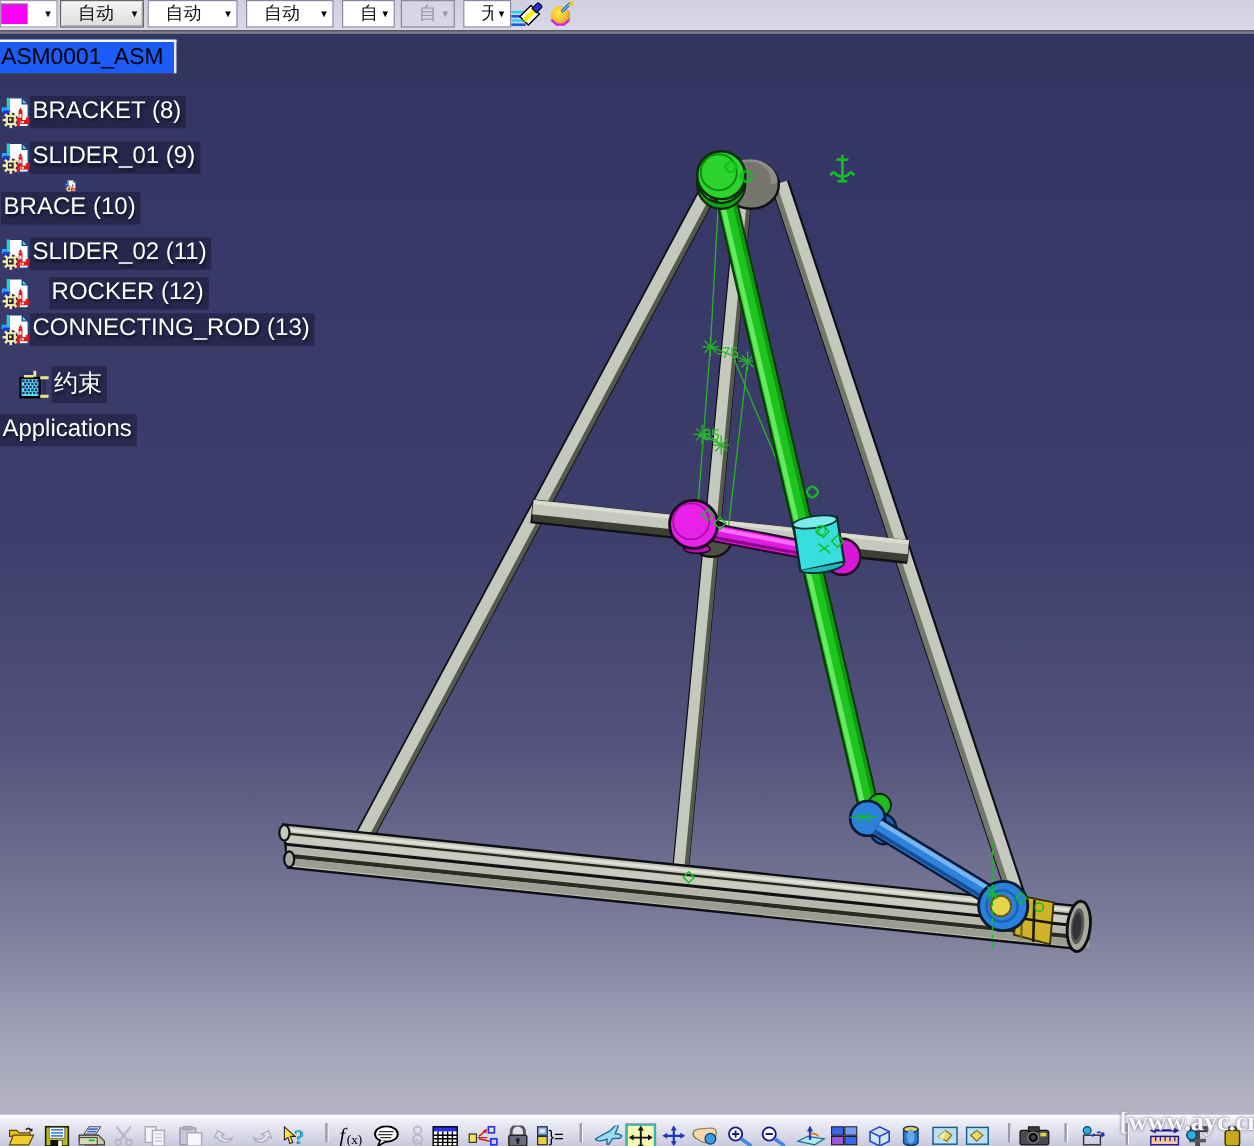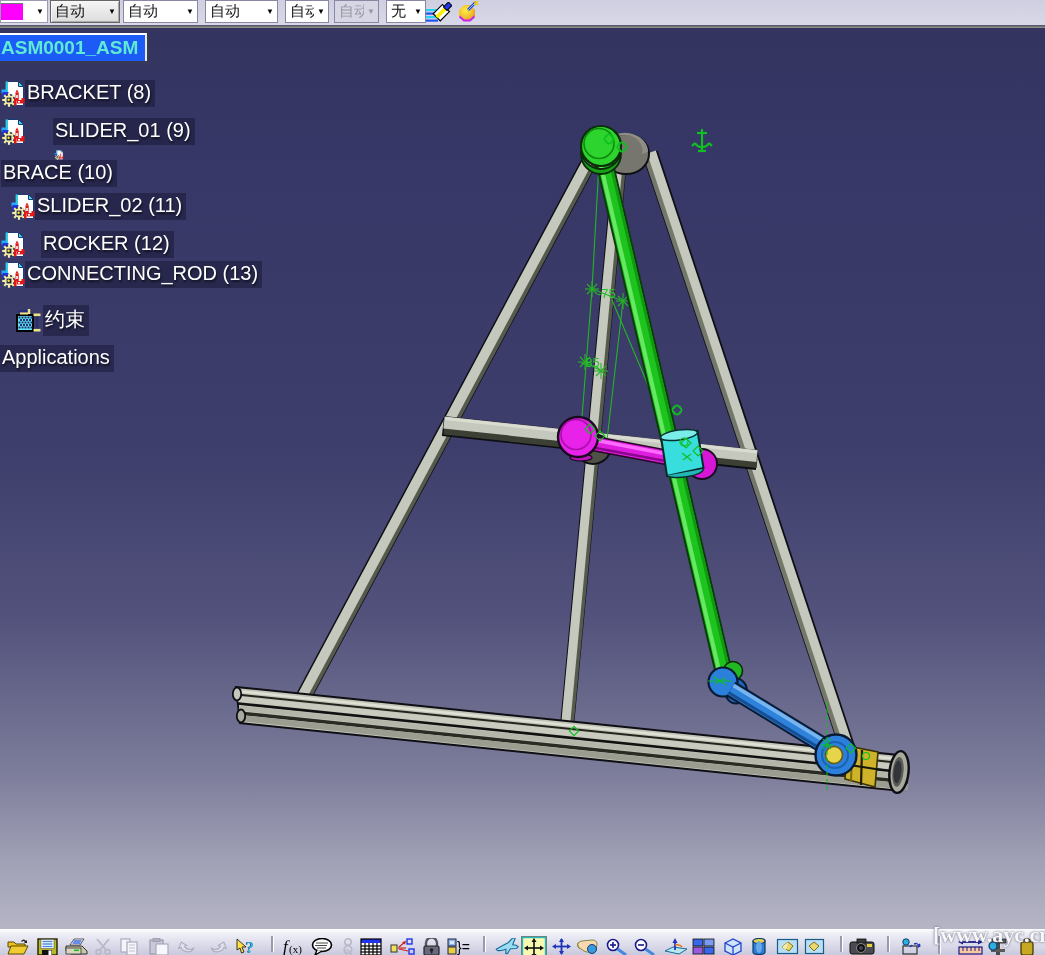--- a/index.html
+++ b/index.html
@@ -18,21 +18,21 @@
 .tlabel{color:#fff;font-size:20px;background:rgba(22,22,52,0.5);
   padding:1px 4px 3px 2px;text-shadow:1px 2px 2px rgba(0,0,0,0.6);white-space:nowrap;}
 #botbar{position:absolute;left:0;top:929px;width:1045px;height:26px;z-index:30;
   background:linear-gradient(#ffffff 0px,#f0f0f8 4px,#c9c9de 26px);}
 .bicon{position:absolute;top:938px;z-index:31;}
 .bsep{position:absolute;top:936px;width:2px;height:16px;z-index:31;
   background:#9a9aae;border-right:1px solid #fff;}
 .combo{position:absolute;top:0px;height:21px;background:#fff;
   border:1px solid #8888a2;font-size:15px;color:#111;z-index:31;
   display:flex;align-items:center;}
-.combo .txt{padding-left:4px;overflow:hidden;white-space:nowrap;flex:1;}
+.combo .txt{padding-left:4px;overflow:hidden;white-space:nowrap;flex:1;margin-left:10px;}
 .combo .arr{width:14px;text-align:center;font-size:8px;color:#000;}
 #watermark{position:absolute;left:933px;top:922px;z-index:40;
   font-family:"Liberation Serif",serif;font-weight:bold;font-size:22px;
   color:rgba(255,255,255,0.95);letter-spacing:0px;
   text-shadow:0 0 3px rgba(110,110,135,0.9),0 0 1px rgba(90,90,120,0.8);}
 </style>
 </head>
 <body>
 <div id="viewport"></div>
 <svg id="scene" viewBox="0 0 1045 955">
@@ -319,40 +319,40 @@
   <line x1="13" y1="1" x2="13" y2="6" stroke="#eee48a" stroke-width="2.4"></line>
   <line x1="4" y1="5.5" x2="12" y2="5.5" stroke="#eee48a" stroke-width="2"></line>
   <line x1="21" y1="7.5" x2="21" y2="21.5" stroke="#283068" stroke-width="2.6"></line>
   <line x1="17.5" y1="6.8" x2="24.5" y2="6.8" stroke="#eee48a" stroke-width="2.6"></line>
   <line x1="17.5" y1="22.2" x2="24.5" y2="22.2" stroke="#eee48a" stroke-width="2.6"></line>
 </g>
 </defs>
 </svg>
 <div style="position:absolute;left:0;top:33px;width:144px;height:26px;background:#1c5bf5;
   border-top:2px solid #fff;border-right:2px solid #e8e8e8;box-shadow:2px 2px 0 rgba(60,60,70,0.55);
-  color:#5eead4;font-size:19px;line-height:25px;padding-left:1px;white-space:nowrap;overflow:hidden;font-weight:bold;">ASM0001_ASM</div>
+  color:#000000;font-size:19px;line-height:25px;padding-left:1px;white-space:nowrap;overflow:hidden;">ASM0001_ASM</div>
 <div class="trow" style="left:1px;top:75px;">
       <svg width="24" height="26" viewBox="0 0 24 26">
         <use href="#particon"></use>
       </svg>
       <span class="tlabel">BRACKET (8)</span>
     </div>
-<div class="trow" style="left:1px;top:113px;gap:28px;">
+<div class="trow" style="left:1px;top:113px;">
       <svg width="24" height="26" viewBox="0 0 24 26">
         <use href="#particon"></use>
       </svg>
       <span class="tlabel">SLIDER_01 (9)</span>
     </div>
 <div class="trow" style="left:1px;top:150px;flex-direction:column;">
       <svg width="24" height="26" viewBox="0 0 24 26">
         <use href="#particon"></use>
       </svg>
       <span class="tlabel">BRACE (10)</span>
     </div>
-<div class="trow" style="left:11px;top:188px;">
+<div class="trow" style="left:1px;top:188px;align-items:flex-end;">
       <svg width="24" height="26" viewBox="0 0 24 26">
         <use href="#particon"></use>
       </svg>
       <span class="tlabel">SLIDER_02 (11)</span>
     </div>
 <div class="trow" style="left:1px;top:226px;gap:16px;">
       <svg width="24" height="26" viewBox="0 0 24 26">
         <use href="#particon"></use>
       </svg>
       <span class="tlabel">ROCKER (12)</span>

